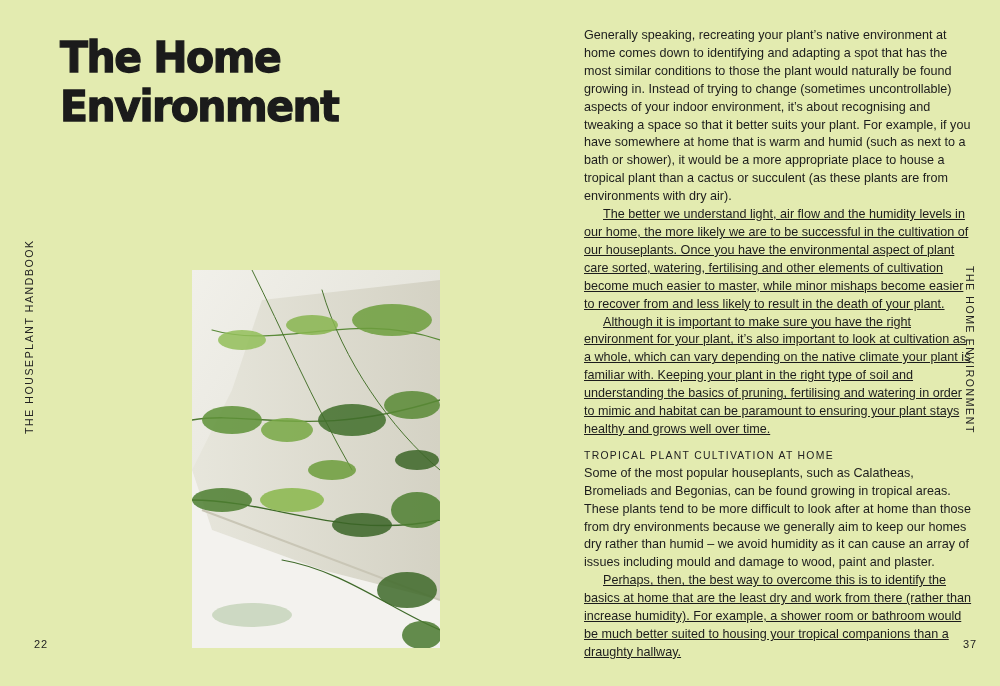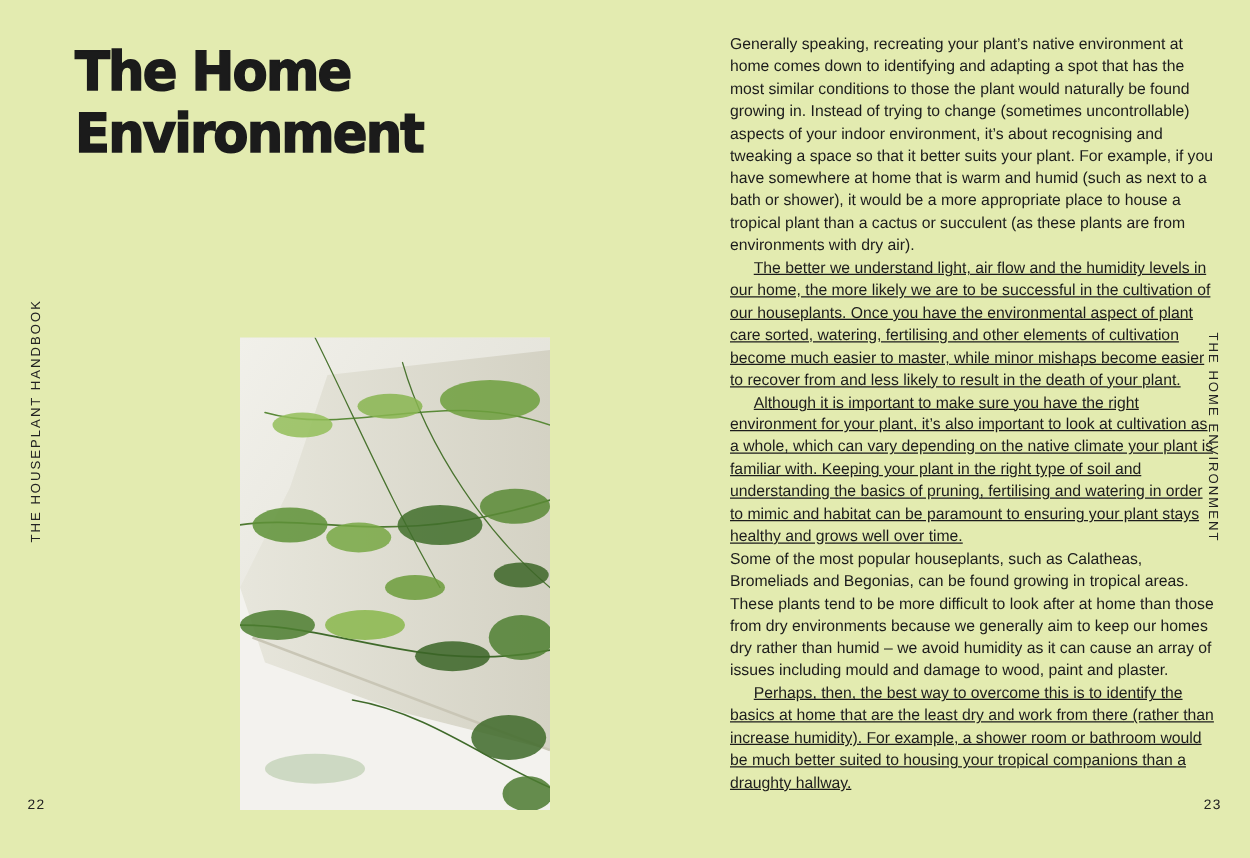--- a/index.html
+++ b/index.html
@@ -27,21 +27,21 @@
     font-size:10.5px; letter-spacing:1.6px; white-space:nowrap;
     color:#222;
   }
   .running-right {
     position:absolute; left:976px; top:266px;
     transform:rotate(90deg); transform-origin:left top;
     font-size:10.5px; letter-spacing:1.6px; white-space:nowrap;
     color:#222;
   }
   .folio { position:absolute; top:638px; font-size:11px; letter-spacing:1px; color:#222; }
-  .folio.left { left:22px;text-align:right; }
+  .folio.left { left:34px;text-align:right; }
   .folio.right { left:963px; }
   .photo {
     position:absolute; left:192px; top:270px; width:248px; height:378px;
     overflow:hidden; background:#ecebe4;
   }
   .photo svg { display:block; }
   .body-text {
     position:absolute; left:559px; top:27px; width:390px;
     font-size:12.6px; line-height:17.9px; color:#1c1c1c;margin-left:25px;
   }
@@ -115,22 +115,23 @@
     </div>
 
     <div class="folio left">22</div>
   </div>
 
   <div>
     <div class="body-text">
       <p>Generally speaking, recreating your plant’s native environment at home comes down to identifying and adapting a spot that has the most similar conditions to those the plant would naturally be found growing in. Instead of trying to change (sometimes uncontrollable) aspects of your indoor environment, it’s about recognising and tweaking a space so that it better suits your plant. For example, if you have somewhere at home that is warm and humid (such as next to a bath or shower), it would be a more appropriate place to house a tropical plant than a cactus or succulent (as these plants are from environments with dry air).</p>
       <p class="indent">The better we understand light, air flow and the humidity levels in our home, the more likely we are to be successful in the cultivation of our houseplants. Once you have the environmental aspect of plant care sorted, watering, fertilising and other elements of cultivation become much easier to master, while minor mishaps become easier to recover from and less likely to result in the death of your plant.</p>
       <p class="indent">Although it is important to make sure you have the right environment for your plant, it’s also important to look at cultivation as a whole, which can vary depending on the native climate your plant is familiar with. Keeping your plant in the right type of soil and understanding the basics of pruning, fertilising and watering in order to mimic and habitat can be paramount to ensuring your plant stays healthy and grows well over time.</p>
+      <div class="subhead">TROPICAL PLANT CULTIVATION AT HOME</div>
       <p>Some of the most popular houseplants, such as Calatheas, Bromeliads and Begonias, can be found growing in tropical areas. These plants tend to be more difficult to look after at home than those from dry environments because we generally aim to keep our homes dry rather than humid – we avoid humidity as it can cause an array of issues including mould and damage to wood, paint and plaster.</p>
       <p class="indent">Perhaps, then, the best way to overcome this is to identify the basics at home that are the least dry and work from there (rather than increase humidity). For example, a shower room or bathroom would be much better suited to housing your tropical companions than a draughty hallway.</p>
     </div>
 
     <div class="running-right">THE HOME ENVIRONMENT</div>
 
-    <div class="folio right">23</div>
+    <div class="folio right">37</div>
   </div>
 
 </div>
 
 </body></html>

